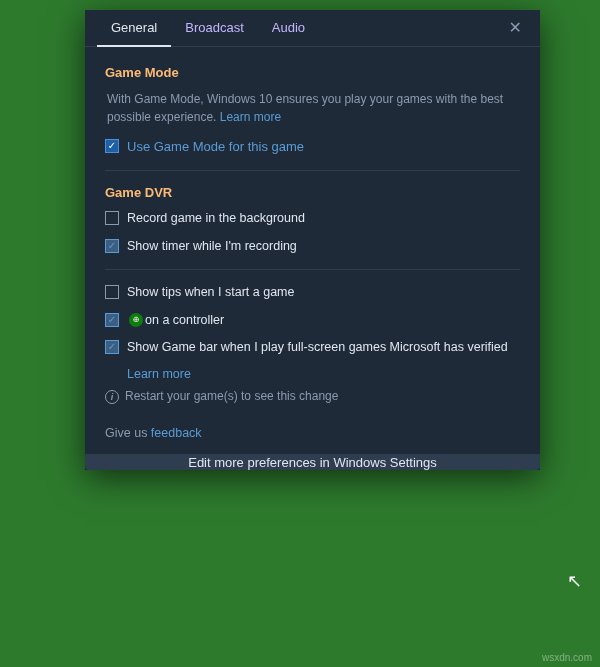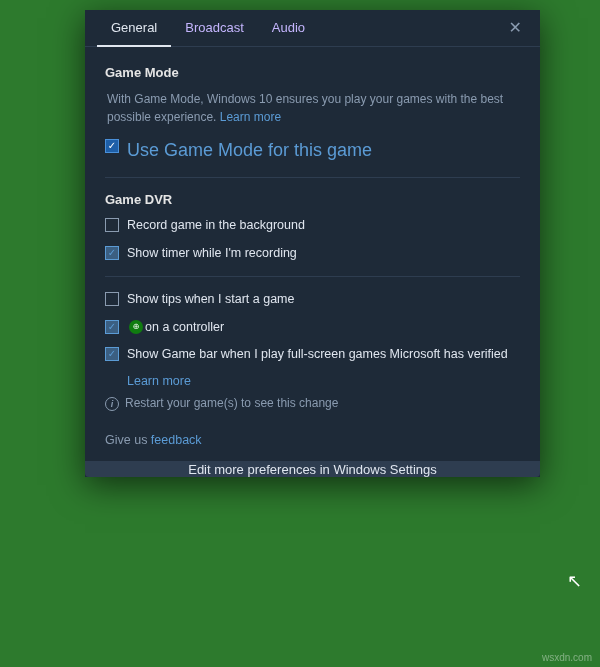--- a/index.html
+++ b/index.html
@@ -74,21 +74,21 @@
 
     
     .dialog-content {
       padding: 18px 20px 0 20px;
       flex: 1;
     }
 
     .section-title {
       font-size: 13px;
       font-weight: 600;
-      color: #e5e5e5;
+      color: #fdba74;
       margin-bottom: 10px;
     }
 
     .section-desc {
       font-size: 12px;
       color: #8a9bb0;
       line-height: 1.5;
       margin-bottom: 12px;
       padding-left: 2px;
     }
@@ -110,21 +110,21 @@
       align-items: flex-start;
       margin-bottom: 10px;
       font-size: 12.5px;
       color: #e0e6ef;
       gap: 8px;
     }
 
     .checkbox-row.highlighted {
       color: #5b9bd5;
       font-weight: 500;
-      font-size: 18px;
+      font-size: 13px;
     }
 
     .cb-box {
       width: 14px;
       height: 14px;
       border: 1.5px solid #8a9bb0;
       flex-shrink: 0;
       margin-top: 1px;
       display: flex;
       align-items: center;

